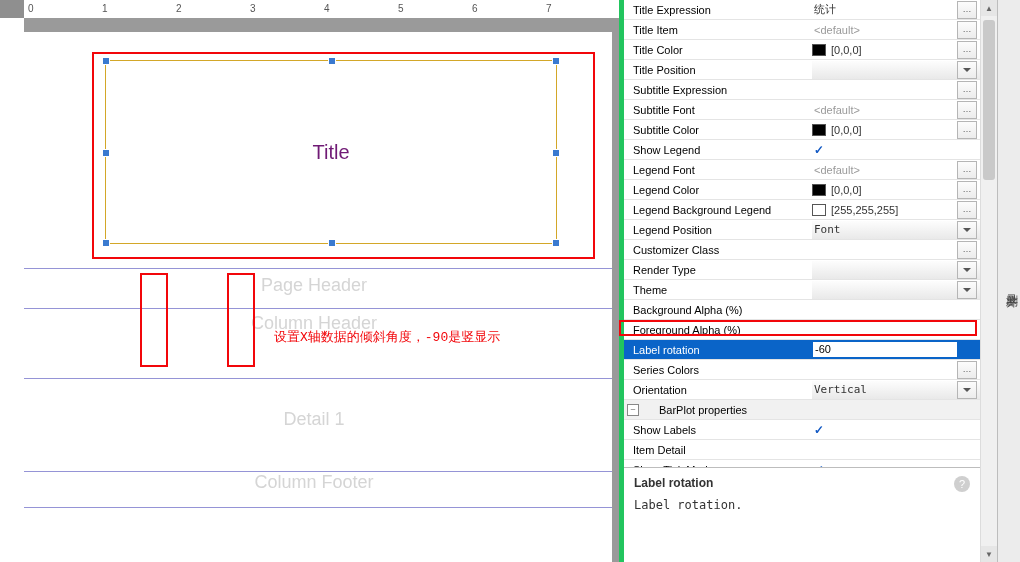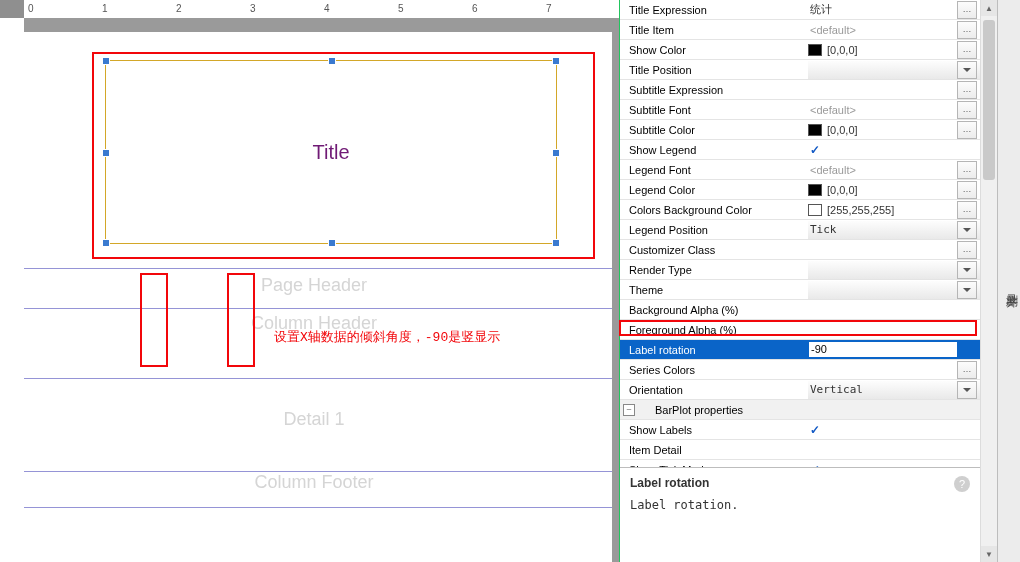--- a/index.html
+++ b/index.html
@@ -13,21 +13,21 @@
   .canvas-scroll{width:600px;height:544px;position:relative}
   .page{position:absolute;left:-8px;top:14px;width:596px;height:530px;background:#fff;}
   .band{position:absolute;left:0;right:0;box-sizing:border-box}
   .band .sep{position:absolute;left:0;right:0;height:1px;background:#9594d6}
   .band-title{position:absolute;width:100%;text-align:center;color:#d5d5d5;font-size:18px;pointer-events:none}
   .chart-box{position:absolute;left:89px;top:28px;width:450px;height:182px;border:1px solid #d3a728;background:#fff;display:flex;align-items:center;justify-content:center;color:#701a75;font-size:20px}
   .sel-handle{position:absolute;width:6px;height:6px;background:#3a7ad0;border:1px solid #fff}
   .red-box{position:absolute;border:2px solid #f2060a;pointer-events:none;box-sizing:border-box}
   .red-text{position:absolute;font-size:13px;color:#f2060a;font-family:Liberation Mono, monospace}
   
-  .prop-panel{flex:1;display:flex;flex-direction:column;border-left:1px solid #22c55e;background:#fff}
+  .prop-panel{flex:1;display:flex;flex-direction:column;border-left:5px solid #22c55e;background:#fff}
   .prop-grid{flex:0 0 467px;overflow:auto;border-bottom:1px solid #bdbdbd}
   .row{display:flex;height:19px;border-bottom:1px solid #e4e4e4;align-items:center}
   .row .label{flex:0 0 179px;padding-left:9px;font-size:11px;color:#000}
   .row .value{flex:1;display:flex;align-items:center;gap:3px;font-size:11px;min-width:0}
   .row .dots{width:18px;height:16px;border:1px solid #b5b5b5;background:linear-gradient(#fcfcfc,#ececec);margin-right:3px;font-size:9px;text-align:center;line-height:14px;color:#555}
   .row .combo{width:18px;height:16px;border:1px solid #b5b5b5;background:linear-gradient(#fcfcfc,#ececec);margin-right:3px;display:flex;align-items:center;justify-content:center}
   .row .combo svg{width:8px;height:8px}
   .row .txt{flex:1;padding:0 2px;white-space:nowrap;overflow:hidden}
   .color-sw{width:12px;height:10px;border:1px solid #555;flex:none}
   .row.selected{background:#0a64c8}
@@ -125,21 +125,21 @@
           </div>
       </div>
       <div class="row">
         <div class="label">Title Item</div>
         <div class="value">
             <span class="txt" style="color:#9a9a9a">&lt;default&gt;</span>
             <span class="dots">…</span>
           </div>
       </div>
       <div class="row">
-        <div class="label">Show Color</div>
+        <div class="label">Title Color</div>
         <div class="value">
             <span class="color-sw" style="background:#000"></span>
             <span class="txt">[0,0,0]</span>
             <span class="dots">…</span>
           </div>
       </div>
       <div class="row">
         <div class="label">Title Position</div>
         <div class="value grad">
             <span class="txt"></span>
@@ -187,31 +187,31 @@
       </div>
       <div class="row">
         <div class="label">Legend Color</div>
         <div class="value">
             <span class="color-sw" style="background:#000"></span>
             <span class="txt">[0,0,0]</span>
             <span class="dots">…</span>
           </div>
       </div>
       <div class="row">
-        <div class="label">Colors Background Color</div>
+        <div class="label">Legend Background Legend</div>
         <div class="value">
             <span class="color-sw" style="background:#fff"></span>
             <span class="txt">[255,255,255]</span>
             <span class="dots">…</span>
           </div>
       </div>
       <div class="row">
         <div class="label">Legend Position</div>
         <div class="value grad">
-            <span class="txt" style="font-family:monospace">Tick</span>
+            <span class="txt" style="font-family:monospace">Font</span>
             <span class="combo">
               <svg viewBox="0 0 8 8">
                 <path d="M0 2 L4 6 L8 2Z" fill="#555"></path>
               </svg>
             </span>
           </div>
       </div>
       <div class="row">
         <div class="label">Customizer Class</div>
         <div class="value">
@@ -249,21 +249,21 @@
       </div>
       <div class="row">
         <div class="label">Foreground Alpha (%)</div>
         <div class="value">
             <span class="txt"></span>
           </div>
       </div>
       <div class="row selected">
         <div class="label">Label rotation</div>
         <div class="value">
-            <span class="txt">-90</span>
+            <span class="txt">-60</span>
           </div>
       </div>
       <div class="row">
         <div class="label">Series Colors</div>
         <div class="value">
             <span class="txt"></span>
             <span class="dots">…</span>
           </div>
       </div>
       <div class="row">

